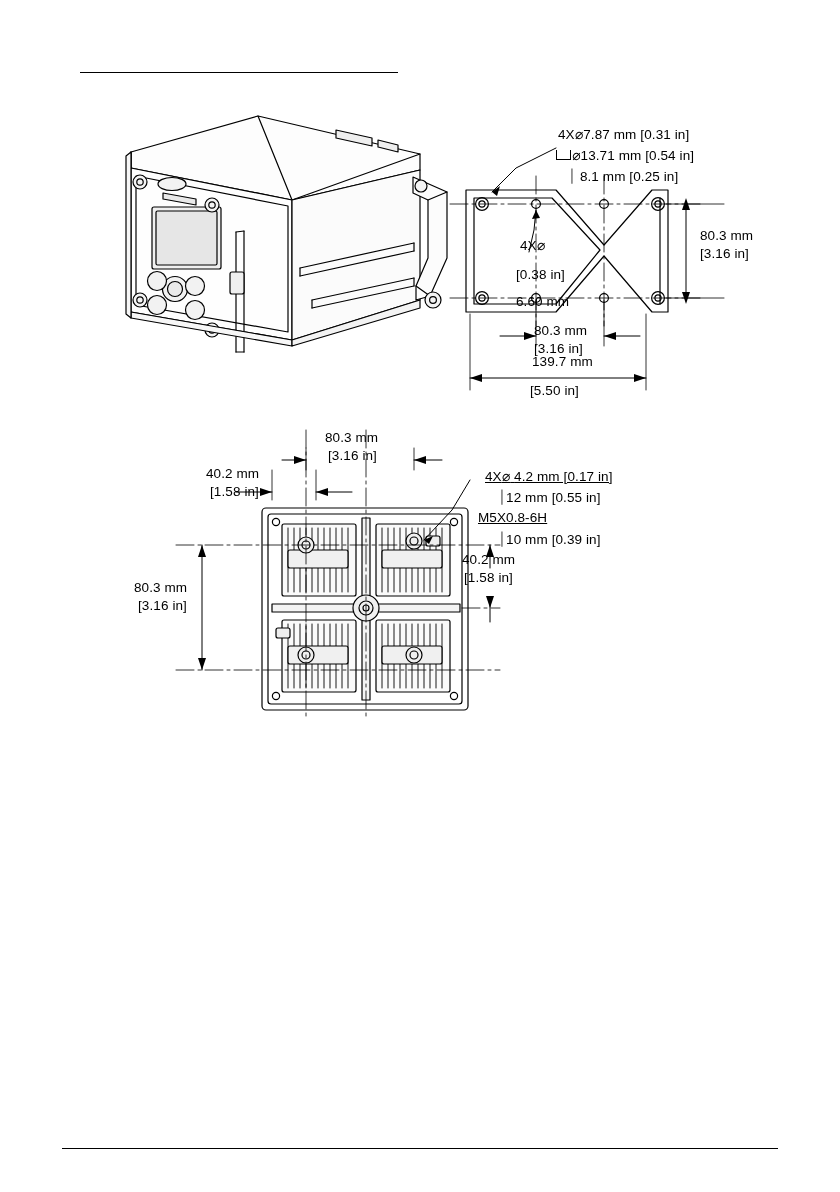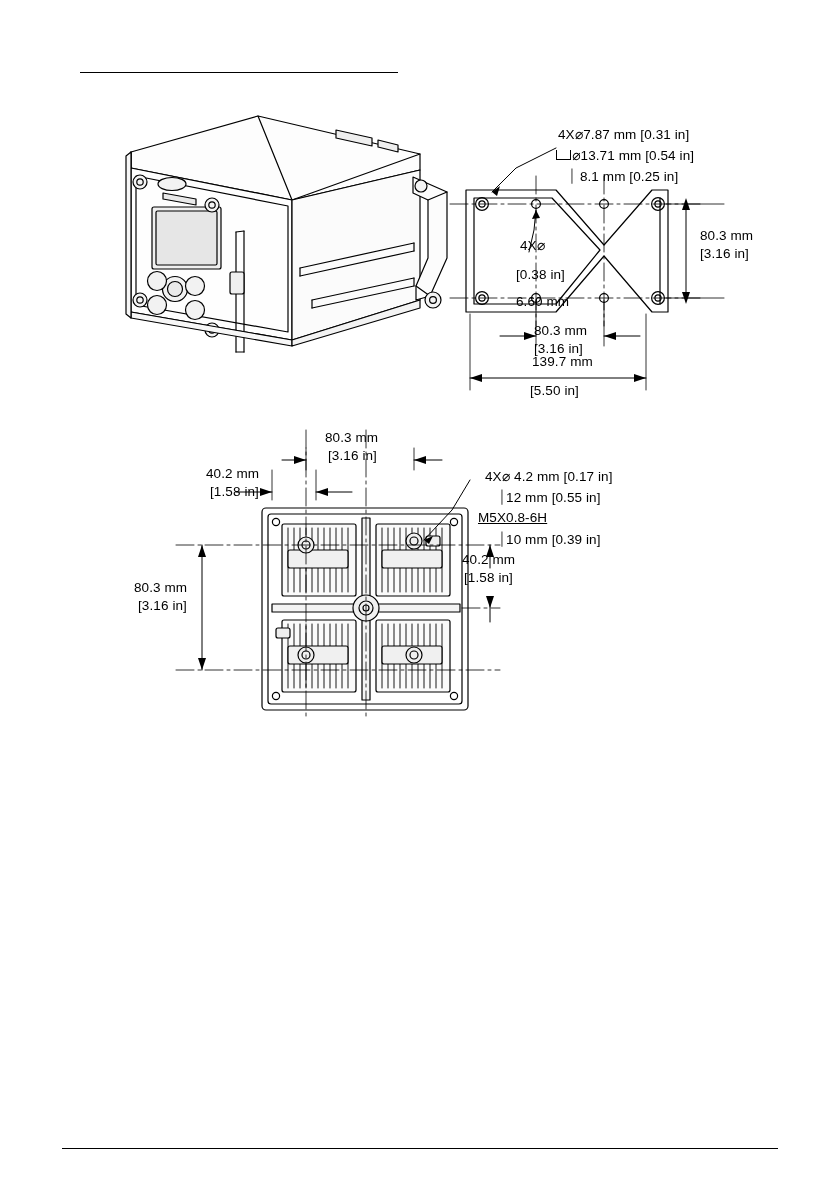--- a/index.html
+++ b/index.html
@@ -374,21 +374,21 @@
 
   <div class="ann center" style="left:206px; top:466px;">40.2 mm</div>
   <div class="ann center" style="left:210px; top:484px;">[1.58 in]</div>
 
   <div class="ann center" style="left:134px; top:580px;">80.3 mm</div>
   <div class="ann center" style="left:138px; top:598px;">[3.16 in]</div>
 
   <div class="ann center" style="left:462px; top:552px;">40.2 mm</div>
   <div class="ann center" style="left:464px; top:570px;">[1.58 in]</div>
 
-  <div class="ann" style="left:485px; top:468px;">
+  <div class="ann" style="left:485px; top:468px;text-decoration:underline;">
     <span>4X</span><span class="dia">⌀</span>&nbsp;<span>4.2 mm [0.17 in]</span>
   </div>
   <div class="ann" style="left:498px; top:489px;">
     <span class="depth">⏐</span><span>12 mm [0.55 in]</span>
   </div>
   <div class="ann" style="left:478px; top:510px;text-decoration:underline;">M5X0.8-6H</div>
   <div class="ann" style="left:498px; top:531px;">
     <span class="depth">⏐</span><span>10 mm [0.39 in]</span>
   </div>
 

